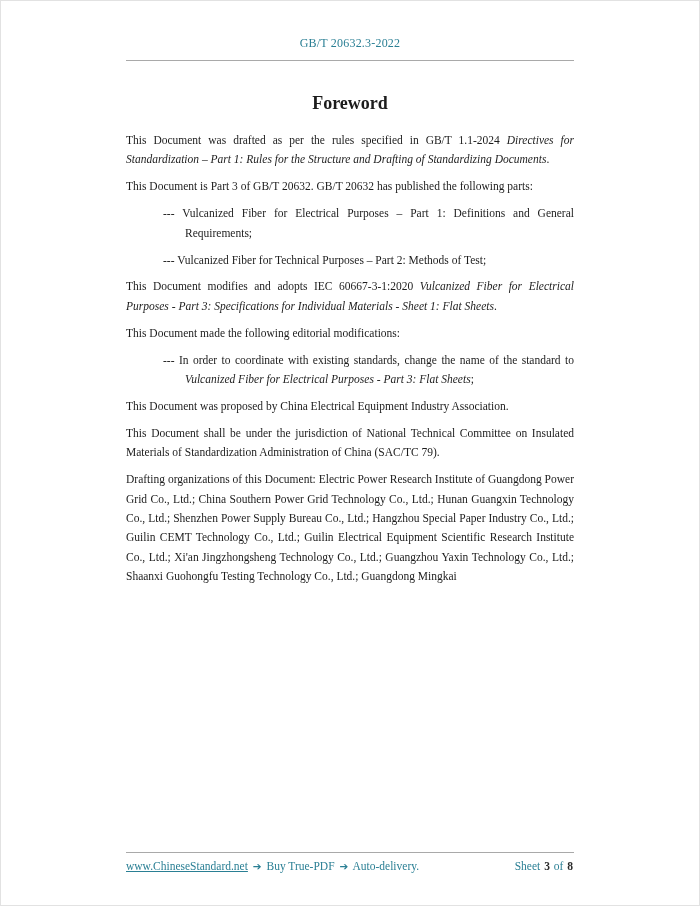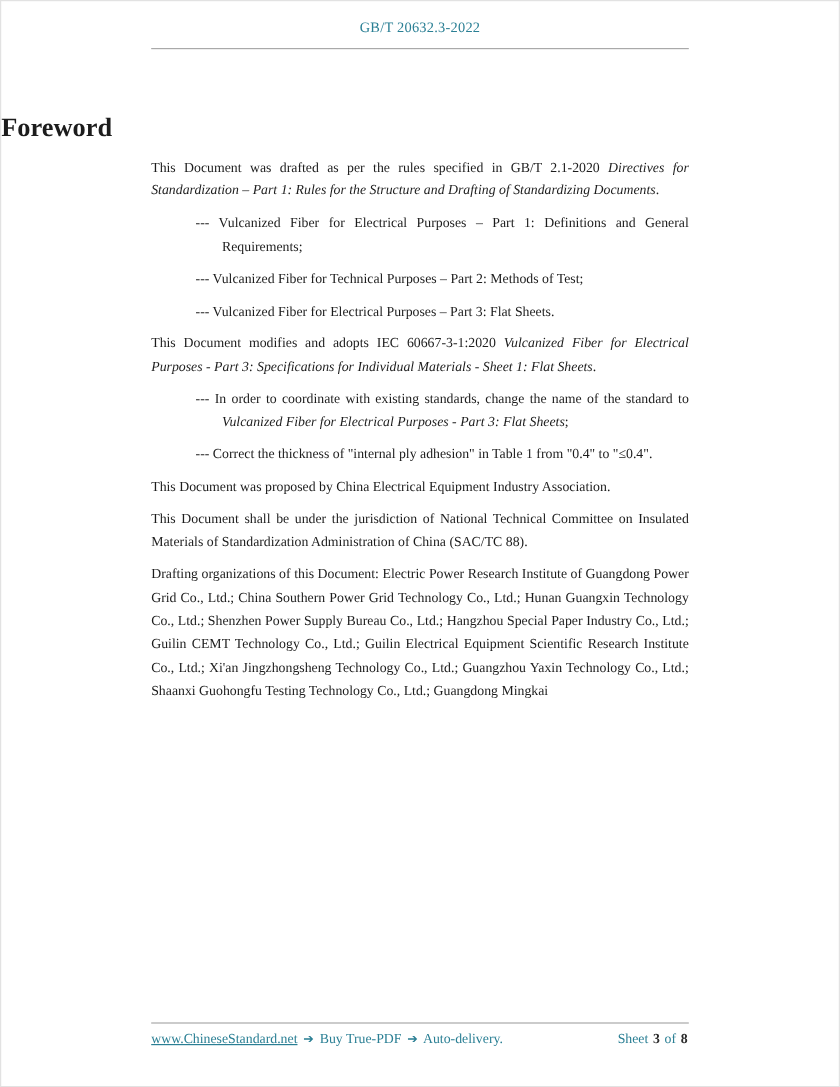--- a/index.html
+++ b/index.html
@@ -11,36 +11,37 @@
     background: #ffffff;
     border: 1px solid #e2e2e2;
     position: relative;
     font-family: "Liberation Serif", serif;
     color: var(--text, #1c1c1c);
     overflow: hidden;
   }
   
   .header { position: absolute; top: 0; left: 125px; right: 125px; }
   .doc-number {
-    padding-top: 15px;
+    padding-top: 35px;
     text-align: center;
     color: var(--accent, #2a7f94);
     font-size: 12px;
     letter-spacing: 0.2px;
   }
   .rule {
     border: none;
     border-top: 1px solid var(--rule, #a9a9a9);
     height: 0;
   }
   .header .rule { margin-top: 9px; }
   
   .title {
     margin-top: 92px;
-    font-size: 22px;
+    text-align: center;
+    font-size: 18px;
     font-weight: bold;
     color: var(--text, #1c1c1c);
   }
   
   .doc-body {
     position: absolute;
     top: 130px;
     left: 125px;
     right: 125px;
     font-size: 11.5px;
@@ -79,29 +80,29 @@
 <div class="page">
 
   <div class="header">
     <div class="doc-number">GB/T 20632.3-2022</div>
     <hr class="rule">
   </div>
 
   <h1 class="title">Foreword</h1>
 
   <div class="doc-body" id="doc-body">
-      <p class="para"><span>This Document was drafted as per the rules specified in GB/T 2.1-2020 </span><em>Directives for Standardization – Part 1: Rules for the Structure and Drafting of Standardizing Documents</em><span>.</span></p>
+      <p class="para"><span>This Document was drafted as per the rules specified in GB/T 1.1-2024 </span><em>Directives for Standardization – Part 1: Rules for the Structure and Drafting of Standardizing Documents</em><span>.</span></p>
+      <p class="para"><span>This Document is Part 3 of GB/T 20632. GB/T 20632 has published the following parts:</span></p>
       <p class="list-item"><span>--- Vulcanized Fiber for Electrical Purposes – Part 1: Definitions and General Requirements;</span></p>
       <p class="list-item"><span>--- Vulcanized Fiber for Technical Purposes – Part 2: Methods of Test;</span></p>
-      <p class="list-item"><span>--- Vulcanized Fiber for Electrical Purposes – Part 3: Flat Sheets.</span></p>
       <p class="para"><span>This Document modifies and adopts IEC 60667-3-1:2020 </span><em>Vulcanized Fiber for Electrical Purposes - Part 3: Specifications for Individual Materials - Sheet 1: Flat Sheets</em><span>.</span></p>
+      <p class="para"><span>This Document made the following editorial modifications:</span></p>
       <p class="list-item"><span>--- In order to coordinate with existing standards, change the name of the standard to </span><em>Vulcanized Fiber for Electrical Purposes - Part 3: Flat Sheets</em><span>;</span></p>
-      <p class="list-item"><span>--- Correct the thickness of "internal ply adhesion" in Table 1 from "0.4" to "≤0.4".</span></p>
       <p class="para"><span>This Document was proposed by China Electrical Equipment Industry Association.</span></p>
-      <p class="para"><span>This Document shall be under the jurisdiction of National Technical Committee on Insulated Materials of Standardization Administration of China (SAC/TC 88).</span></p>
+      <p class="para"><span>This Document shall be under the jurisdiction of National Technical Committee on Insulated Materials of Standardization Administration of China (SAC/TC 79).</span></p>
       <p class="para"><span>Drafting organizations of this Document: Electric Power Research Institute of Guangdong Power Grid Co., Ltd.; China Southern Power Grid Technology Co., Ltd.; Hunan Guangxin Technology Co., Ltd.; Shenzhen Power Supply Bureau Co., Ltd.; Hangzhou Special Paper Industry Co., Ltd.; Guilin CEMT Technology Co., Ltd.; Guilin Electrical Equipment Scientific Research Institute Co., Ltd.; Xi'an Jingzhongsheng Technology Co., Ltd.; Guangzhou Yaxin Technology Co., Ltd.; Shaanxi Guohongfu Testing Technology Co., Ltd.; Guangdong Mingkai</span></p>
     </div>
 
   <div class="footer">
     <hr class="rule">
     <div class="footer-row">
       <div class="footer-left">
         <a>www.ChineseStandard.net</a>
         <span class="arrow">➔</span>
         <span>Buy True-PDF</span>

